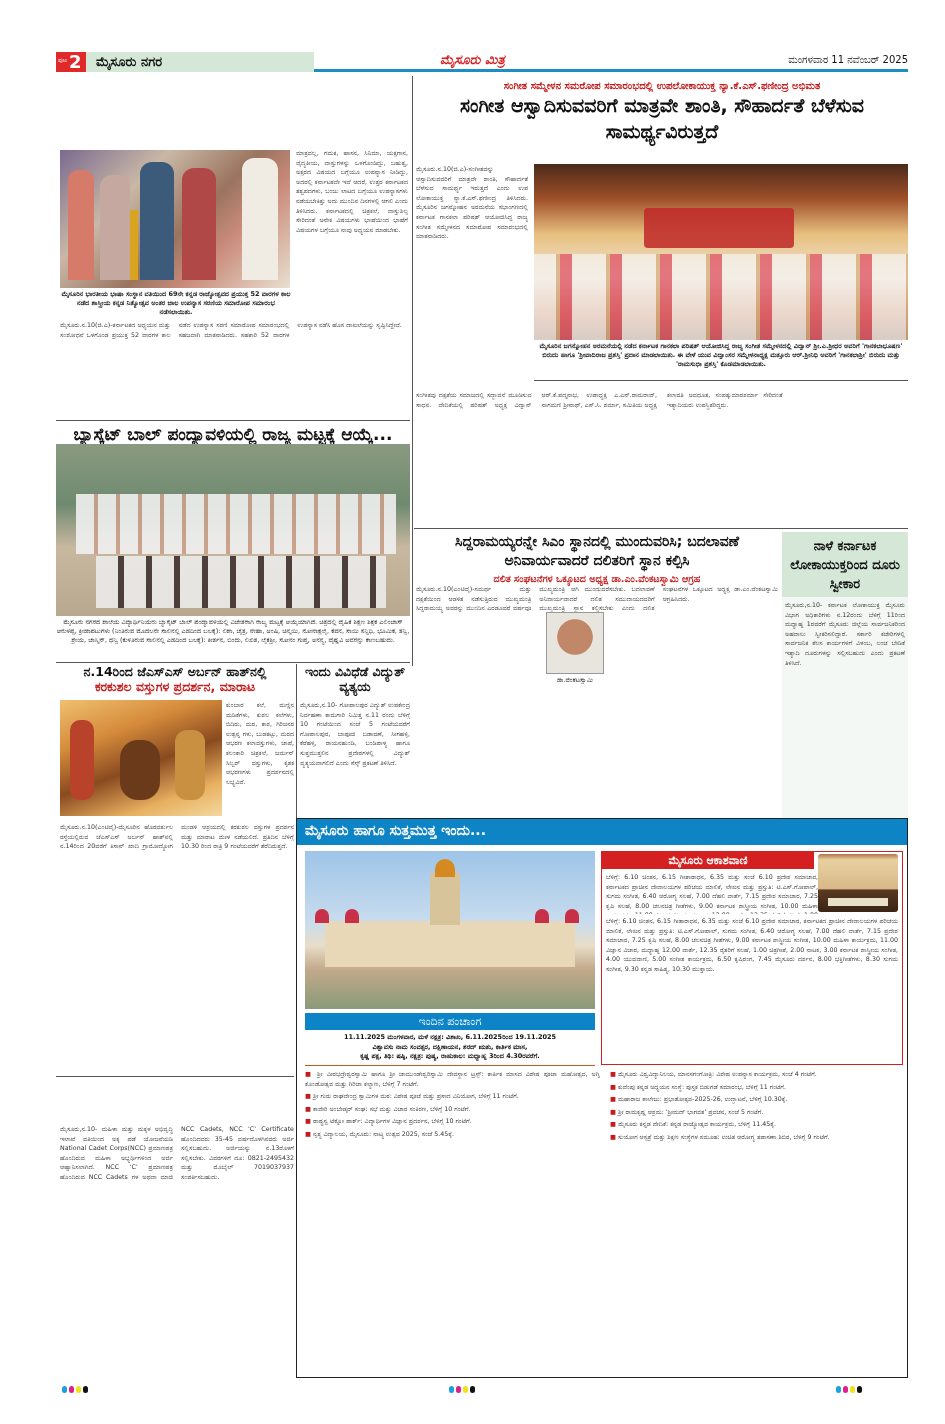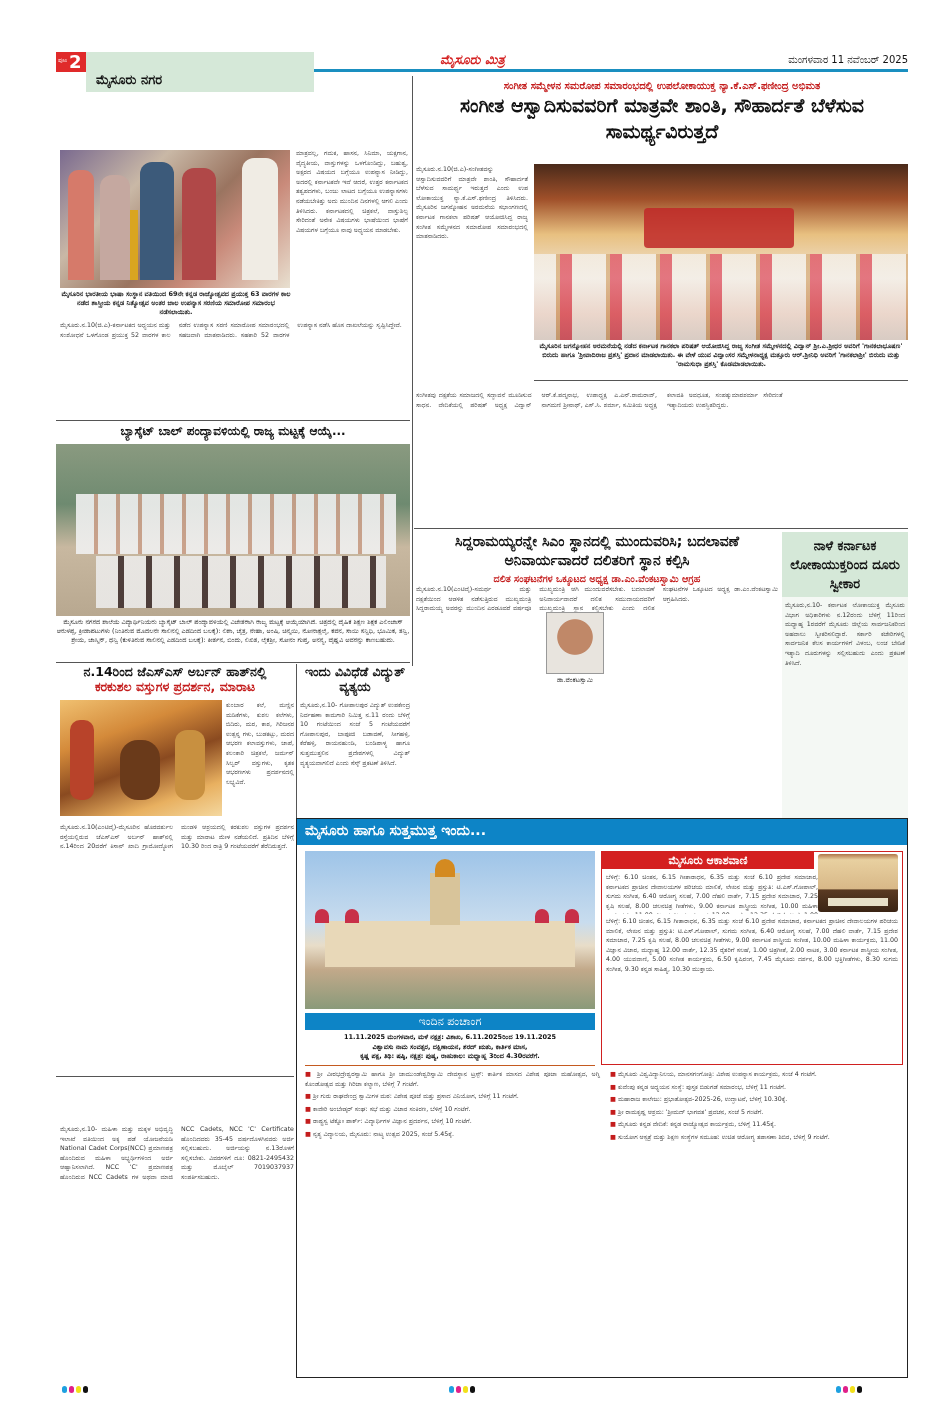--- a/index.html
+++ b/index.html
@@ -2,21 +2,21 @@
 <html><head>
 <meta charset="utf-8">
 <style>
   * { box-sizing: border-box; margin: 0; padding: 0; }
   body { width: 945px; height: 1424px; background: #fff; font-family: "DejaVu Sans", sans-serif; color: #111; position: relative; overflow: hidden; }
   .page { position: absolute; left: 56px; top: 52px; width: 852px; height: 1332px; }
   .hdr { position: absolute; left: 0; top: 0; width: 852px; height: 20px; }
   .pgbox { position: absolute; left: 0; top: 0; width: 30px; height: 20px; background: #e02a2a; color: #fff; }
   .pgbox .lbl { position: absolute; left: 2px; top: 4px; font-size: 6px; }
   .pgbox .num { position: absolute; left: 13px; top: -1px; font-size: 18px; font-weight: bold; }
-  .section { position: absolute; left: 30px; top: 0; width: 228px; height: 20px; background: #d5e8d8; font-size: 13px; font-weight: bold; padding: 20px 10px; }
+  .section { position: absolute; left: 30px; top: 0; width: 228px; height: 20px; background: #d5e8d8; font-size: 13px; font-weight: bold; padding: 2px 10px; }
   .blueline { position: absolute; left: 258px; top: 17px; width: 594px; height: 3px; background: #1a8fc0; }
   .mast { position: absolute; left: 384px; top: 0; font-size: 13px; font-weight: bold; font-style: italic; color: #d42020; }
   .date { position: absolute; right: 0; top: 2px; font-size: 10px; }
   .hl { font-family: "DejaVu Sans", sans-serif; font-weight: bold; text-align: center; line-height: 1.2; }
   .red { color: #c41d1d; }
   .txt { font-size: 6.3px; line-height: 9.6px; color: #333; text-align: justify; overflow: hidden; }
   .photo { position: absolute; overflow: hidden; }
   .cap { font-size: 6.5px; line-height: 9px; text-align: center; font-weight: bold; color: #222; }
   .vr { position: absolute; width: 1px; background: #555; }
   .hrl { position: absolute; height: 1px; background: #555; }
@@ -42,25 +42,25 @@
 
   <div class="photo" style="left:4px;top:98px;width:230px;height:138px;background:linear-gradient(135deg,#7a6a8f 0%,#c9b8a6 30%,#9a7460 55%,#c98a7a 70%,#e8e0d0 100%);">
     <div style="position:absolute;left:8px;top:20px;width:26px;height:110px;background:#d67a6a;border-radius:10px 10px 0 0;"></div>
     <div style="position:absolute;left:40px;top:25px;width:30px;height:105px;background:#c5a8a0;border-radius:12px 12px 0 0;"></div>
     <div style="position:absolute;left:80px;top:12px;width:34px;height:118px;background:#3c5a7a;border-radius:12px 12px 0 0;"></div>
     <div style="position:absolute;left:122px;top:18px;width:34px;height:112px;background:#b04848;border-radius:12px 12px 0 0;"></div>
     <div style="position:absolute;left:182px;top:8px;width:36px;height:122px;background:#f0ece4;border-radius:12px 12px 0 0;"></div>
     <div style="position:absolute;left:70px;top:60px;width:8px;height:70px;background:#d9a520;"></div>
   </div>
   <div class="txt" style="position:absolute;left:240px;top:96px;width:112px;height:160px;">ಮಾತ್ರವಲ್ಲ, ಗಮಕ, ಹಾಸನ, ಸಿನಿಮಾ, ಯಕ್ಷಗಾನ, ವೈದ್ಯಕೀಯ, ವಾಸ್ತುಗಳನ್ನು ಒಳಗೊಂಡಿದ್ದು, ಬಹುತ್ವ, ಅಕ್ಷರದ ವಿಷಯದ ಬಗ್ಗೆಯೂ ಉಪನ್ಯಾಸ ನೀಡಿದ್ದು, ಅದರಲ್ಲಿ ಕರ್ನಾಟಕವೇ ಇವೆ ಆದರೆ, ಉತ್ತರ ಕರ್ನಾಟಕದ ತತ್ವಪದಗಳು, ಬಂಜು ಲಾಟದ ಬಗ್ಗೆಯೂ ಉಪನ್ಯಾಸಗಳು ನಡೆಯಬೇಕಿತ್ತು ಅದು ಮುಂದಿನ ದಿನಗಳಲ್ಲಿ ಆಗಲಿ ಎಂದು ತಿಳಿಸಿದರು. ಕರ್ನಾಟಕದಲ್ಲಿ ಚಿತ್ರಕಲೆ, ವಾಸ್ತುಶಿಲ್ಪ ಸೇರಿದಂತೆ ಅನೇಕ ವಿಷಯಗಳು ಭಾಷೆಯಿಂದ ಭಾಷೆಗೆ ವಿಷಯಗಳ ಬಗ್ಗೆಯೂ ನಾವು ಅಧ್ಯಯನ ಮಾಡಬೇಕು.</div>
-  <div class="cap" style="position:absolute;left:4px;top:238px;width:232px;">ಮೈಸೂರಿನ ಭಾರತೀಯ ಭಾಷಾ ಸಂಸ್ಥಾನ ವತಿಯಿಂದ 69ನೇ ಕನ್ನಡ ರಾಜ್ಯೋತ್ಸವದ ಪ್ರಯುಕ್ತ 63 ವಾರಗಳ ಕಾಲ ನಡೆದ ಶಾಸ್ತ್ರೀಯ ಕನ್ನಡ ನಿತ್ಯೋತ್ಸವ ಅಂತರ ಜಾಲ ಉಪನ್ಯಾಸ ಸರಣಿಯ ಸಮಾರೋಪ ಸಮಾರಂಭ ನಡೆಸಲಾಯಿತು.</div>
+  <div class="cap" style="position:absolute;left:4px;top:238px;width:232px;">ಮೈಸೂರಿನ ಭಾರತೀಯ ಭಾಷಾ ಸಂಸ್ಥಾನ ವತಿಯಿಂದ 69ನೇ ಕನ್ನಡ ರಾಜ್ಯೋತ್ಸವದ ಪ್ರಯುಕ್ತ 52 ವಾರಗಳ ಕಾಲ ನಡೆದ ಶಾಸ್ತ್ರೀಯ ಕನ್ನಡ ನಿತ್ಯೋತ್ಸವ ಅಂತರ ಜಾಲ ಉಪನ್ಯಾಸ ಸರಣಿಯ ಸಮಾರೋಪ ಸಮಾರಂಭ ನಡೆಸಲಾಯಿತು.</div>
   <div class="txt" style="position:absolute;left:4px;top:268px;width:348px;height:100px;column-count:3;column-gap:8px;">ಮೈಸೂರು.ನ.10(ಜಿ.ಎ)-ಕರ್ನಾಟಕದ ಅಧ್ಯಯನ ಮತ್ತು ಸಂಶೋಧನೆ ಒಳಗೊಂಡ ಪ್ರಯುಕ್ತ 52 ವಾರಗಳ ಕಾಲ ನಡೆದ ಉಪನ್ಯಾಸ ಸರಣಿ ಸಮಾರೋಪ ಸಮಾರಂಭದಲ್ಲಿ ಸಹಜವಾಗಿ ಮಾತನಾಡಿದರು. ಸಹಕಾರಿ 52 ವಾರಗಳ ಉಪನ್ಯಾಸ ನಡೆಸಿ ಹೊಸ ದಾಖಲೆಯನ್ನು ಸೃಷ್ಟಿಸಿದ್ದೇವೆ.</div>
 
   <div class="hrl" style="left:0;top:368px;width:354px;"></div>
-  <div class="hl" style="position:absolute;left:0;top:372px;width:354px;font-size:12px;">ಬ್ಯಾಸ್ಕೆಟ್ ಬಾಲ್ ಪಂದ್ಯಾವಳಿಯಲ್ಲಿ ರಾಜ್ಯ ಮಟ್ಟಕ್ಕೆ ಆಯ್ಕೆ...</div>
+  <div class="hl" style="position:absolute;left:0;top:372px;width:354px;font-size:17px;">ಬ್ಯಾಸ್ಕೆಟ್ ಬಾಲ್ ಪಂದ್ಯಾವಳಿಯಲ್ಲಿ ರಾಜ್ಯ ಮಟ್ಟಕ್ಕೆ ಆಯ್ಕೆ...</div>
   <div class="photo" style="left:0;top:392px;width:354px;height:172px;background:linear-gradient(180deg,#8a9a80 0%,#6e8a70 35%,#c8b8a0 60%,#b8a890 100%);">
     <div style="position:absolute;left:20px;top:50px;width:320px;height:60px;background:repeating-linear-gradient(90deg,#f0f0f0 0 18px,#caa08a 18px 22px);opacity:.9;"></div>
     <div style="position:absolute;left:40px;top:112px;width:290px;height:52px;background:repeating-linear-gradient(90deg,#eeeeee 0 22px,#3a2a2a 22px 28px);opacity:.85;"></div>
   </div>
   <div class="cap" style="position:absolute;left:0;top:566px;width:354px;font-weight:normal;">ಮೈಸೂರು ನಗರದ ಶಾಲೆಯ ವಿದ್ಯಾರ್ಥಿನಿಯರು ಬ್ಯಾಸ್ಕೆಟ್ ಬಾಲ್ ಪಂದ್ಯಾವಳಿಯಲ್ಲಿ ವಿಜೇತರಾಗಿ ರಾಜ್ಯ ಮಟ್ಟಕ್ಕೆ ಆಯ್ಕೆಯಾಗಿದೆ. ಚಿತ್ರದಲ್ಲಿ ದೈಹಿಕ ಶಿಕ್ಷಣ ಶಿಕ್ಷಕ ಎಲಿಂಜಾಸ್ ಆರುಳಪ್ಪ, ಕ್ರೀಡಾಪಟುಗಳು (ನಿಂತಿರುವ ಮೊದಲನೇ ಸಾಲಿನಲ್ಲಿ ಎಡದಿಂದ ಬಲಕ್ಕೆ): ಲಿಶಾ, ಚೈತ್ರ, ನೇಹಾ, ಅಂಷಿ, ಚಿನ್ಮಯಿ, ನೋನಾಕ್ಷಲೈ, ಕವನ, ಸಾಯಿ ಸನ್ನಿಧಿ, ಭೂಮಿಕ, ತನ್ವಿ, ಶ್ರೇಯ, ಜಾಸ್ಮಿನ್, ಧನ್ವಿ (ಕುಳಿತಿರುವ ಸಾಲಿನಲ್ಲಿ ಎಡದಿಂದ ಬಲಕ್ಕೆ): ಕೀರ್ತನ, ಬಿಂದು, ಲಿಖಿತ, ಲೈಕಶ್ರೀ, ಸೋನಂ ಗುಪ್ತ, ಅನನ್ಯ, ವೈಷ್ಣವಿ ಅವರನ್ನು ಕಾಣಬಹುದು.</div>
 
   <div class="hrl" style="left:0;top:610px;width:354px;"></div>
   <div class="box" style="left:0;top:612px;width:238px;">
     <div class="hl" style="font-size:12.5px;">ನ.14ರಿಂದ ಜೆಎಸ್ಎಸ್ ಅರ್ಬನ್ ಹಾತ್‌ನಲ್ಲಿ</div>
     <div class="hl red" style="font-size:12.5px;">ಕರಕುಶಲ ವಸ್ತುಗಳ ಪ್ರದರ್ಶನ, ಮಾರಾಟ</div>

